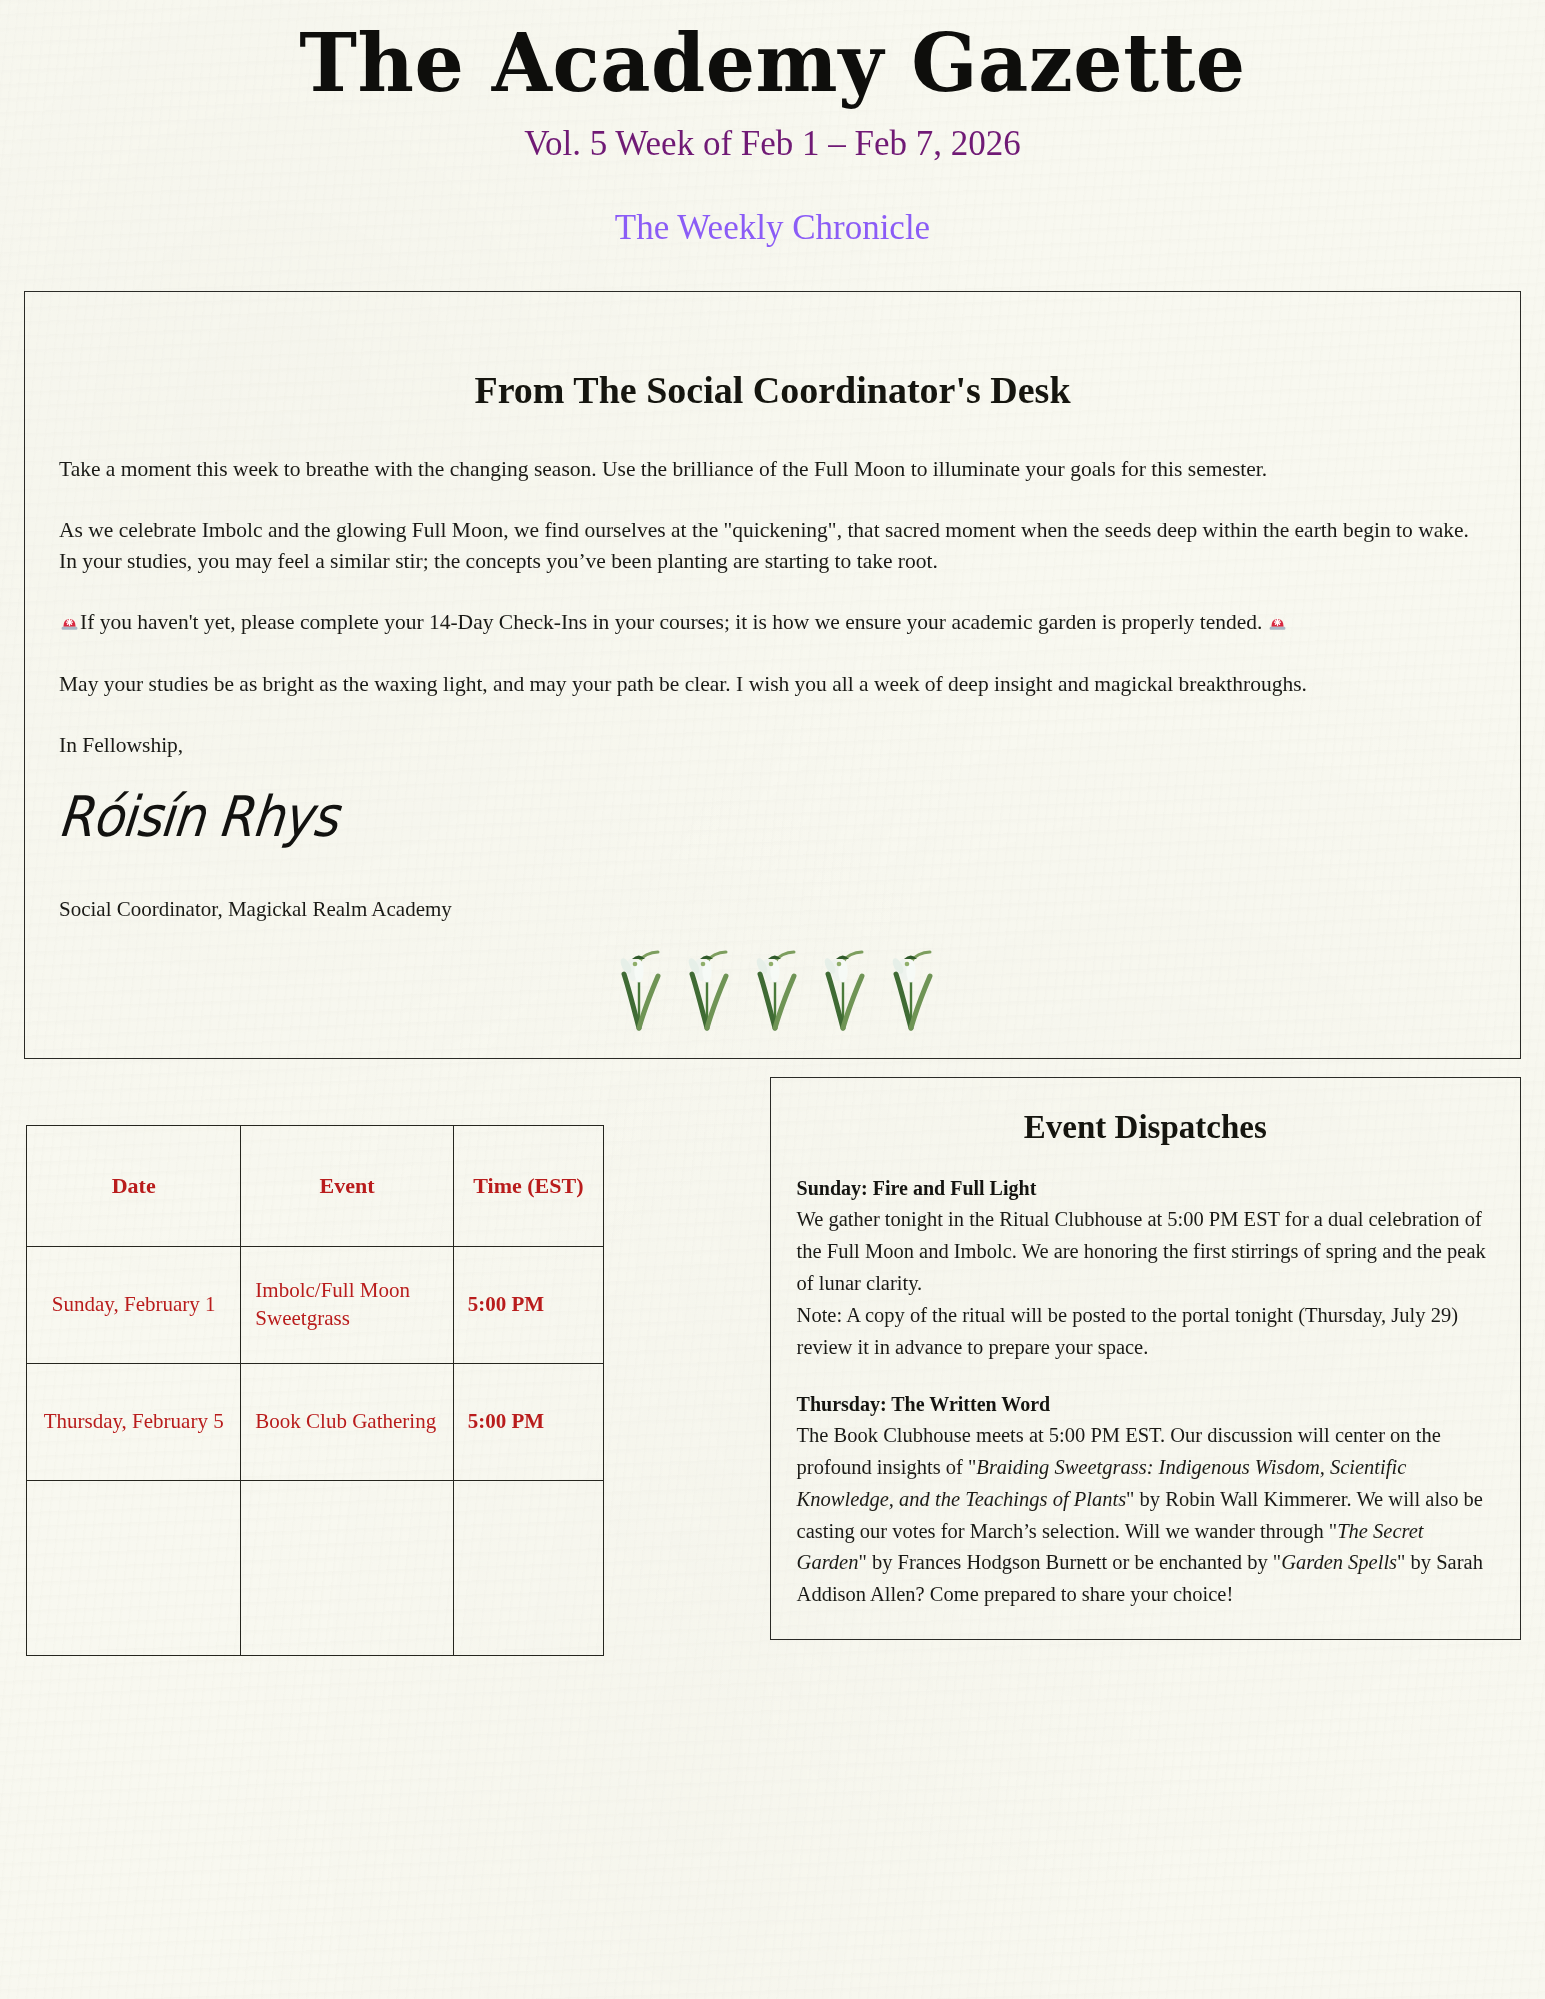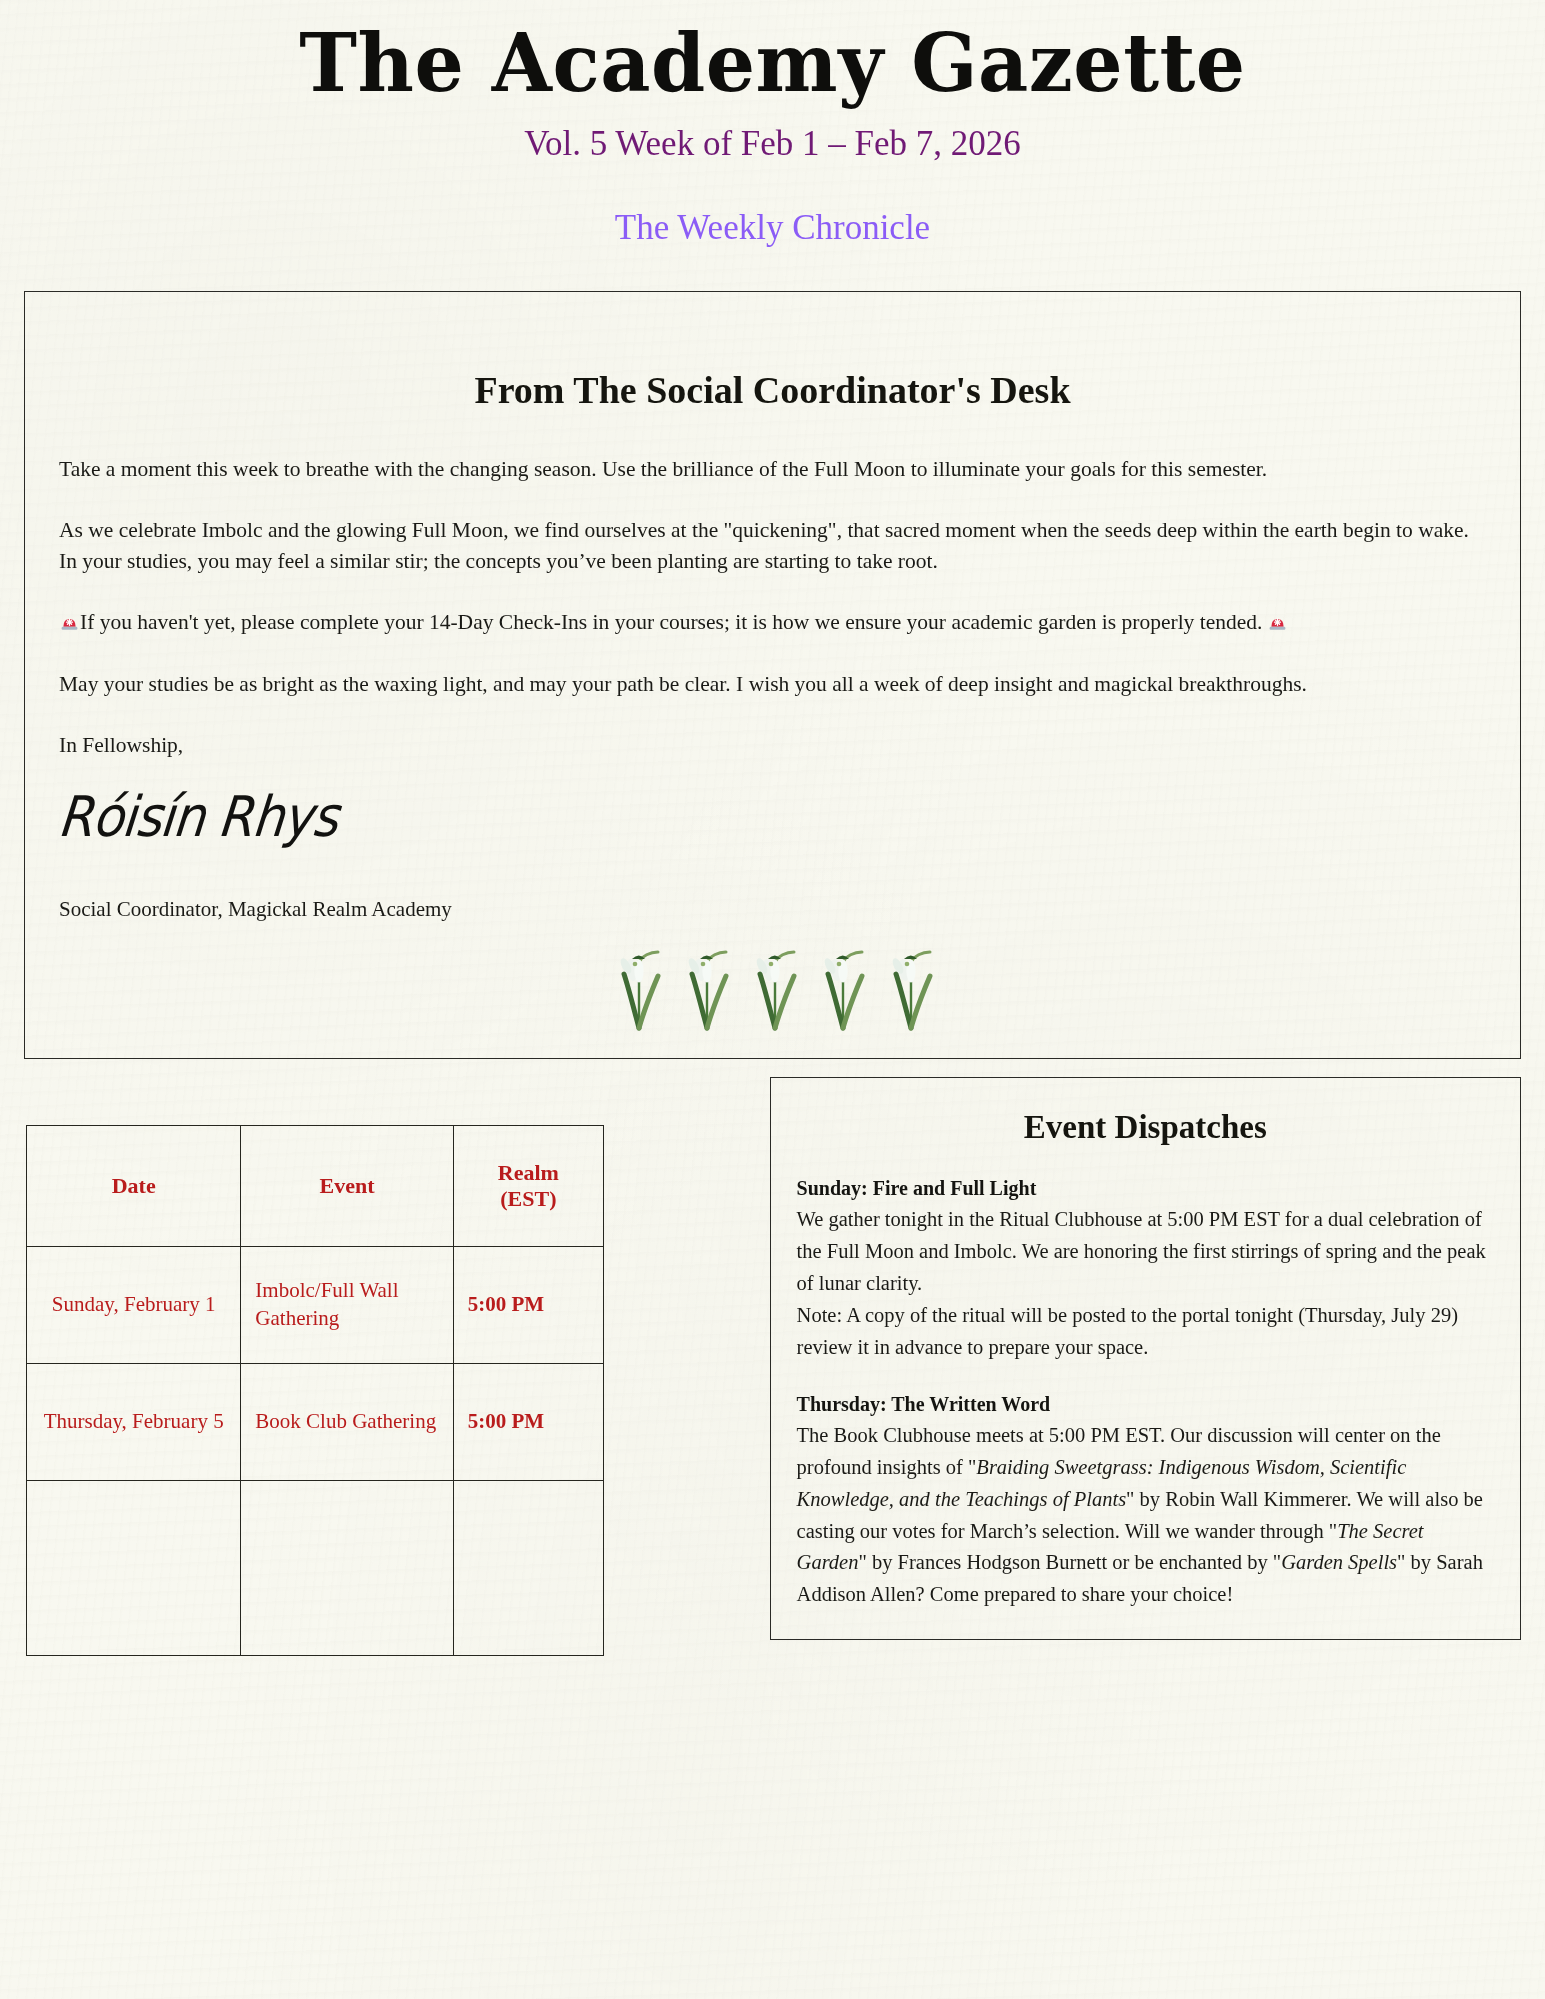--- a/index.html
+++ b/index.html
@@ -326,27 +326,27 @@
       <table class="events">
         <colgroup>
           <col class="col-date">
             <col class="col-event">
             <col class="col-time">
         </colgroup>
         <thead>
           <tr>
             <th>Date</th>
             <th>Event</th>
-            <th>Realm (EST)</th>
+            <th>Time (EST)</th>
           </tr>
         </thead>
         <tbody>
           <tr>
             <td class="cell-date">Sunday, February 1</td>
-            <td class="cell-event">Imbolc/Full Wall Gathering</td>
+            <td class="cell-event">Imbolc/Full Moon Sweetgrass</td>
             <td class="cell-time">5:00 PM</td>
           </tr>
           <tr>
             <td class="cell-date">Thursday, February 5</td>
             <td class="cell-event">Book Club Gathering</td>
             <td class="cell-time">5:00 PM</td>
           </tr>
           <tr class="empty-row">
             <td class="cell-date"></td>
             <td class="cell-event"></td>

